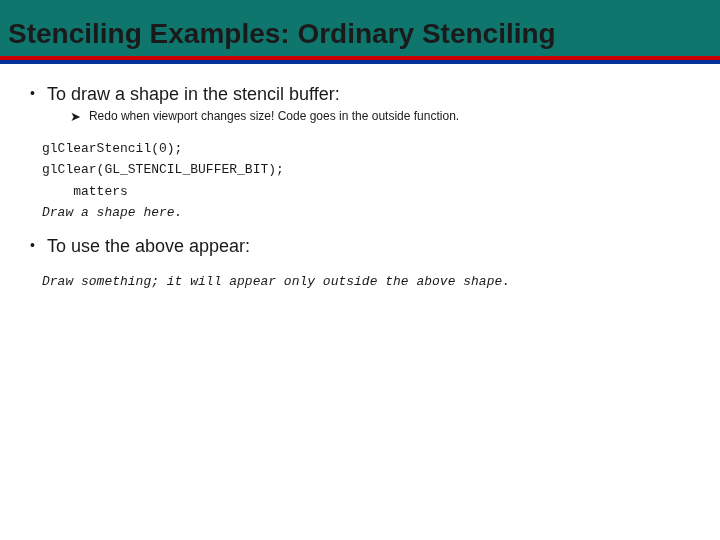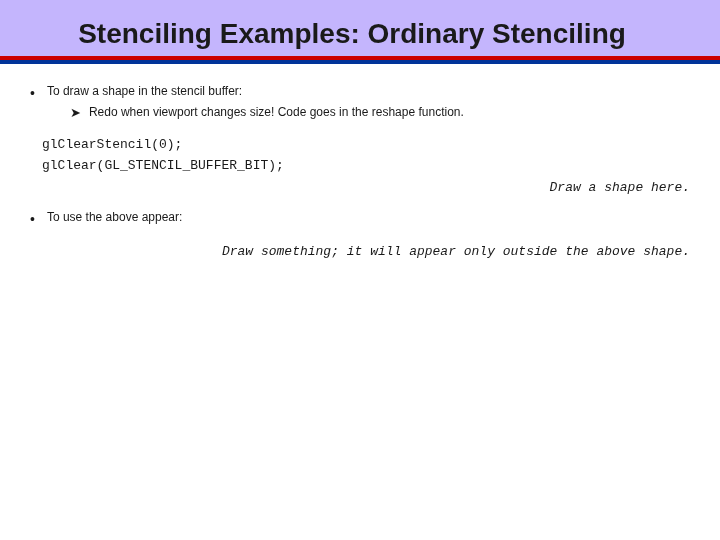--- a/index.html
+++ b/index.html
@@ -17,23 +17,22 @@
     }
 
     .page {
       width: 720px;
       height: 540px;
       background: #ffffff;
       padding: 0;
     }
 
     .title-bar {
-      background: #c4b5fd;
+      background: #0f766e;
       padding: 18px 24px 6px 8px;
-      text-align: center;
     }
 
     .title-text {
       font-size: 28px;
       font-weight: bold;
       color: #1a1a1a;
       font-family: Arial, sans-serif;
     }
 
     .divider-container {
@@ -68,21 +67,21 @@
 
     .bullet-dot {
       font-size: 14px;
       color: #1a1a1a;
       margin-right: 12px;
       margin-top: 1px;
       flex-shrink: 0;
     }
 
     .bullet-text {
-      font-size: 12px;
+      font-size: 18px;
       color: #1a1a1a;
       font-family: Arial, sans-serif;
     }
 
     .sub-bullet {
       display: flex;
       align-items: flex-start;
       margin-left: 40px;
       margin-top: 3px;
     }
@@ -111,21 +110,20 @@
     .code-line {
       display: block;
       white-space: pre;
       margin-left: 12px;
     }
 
     .code-italic {
       font-style: italic;
       font-family: 'Courier New', Courier, monospace;
       font-size: 13px;
-      text-align: right;
     }
 
     .section-gap {
       margin-top: 12px;
     }
   </style>
 </head>
 <body>
 
 <div class="page">
@@ -139,27 +137,28 @@
 
   <div class="content">
 
     <div class="bullet-section">
       <div class="bullet-item">
         <span class="bullet-dot">•</span>
         <span class="bullet-text">To draw a shape in the stencil buffer:</span>
       </div>
       <div class="sub-bullet">
         <span class="sub-arrow">➤</span>
-        <span class="sub-text">Redo when viewport changes size! Code goes in the reshape function.</span>
+        <span class="sub-text">Redo when viewport changes size! Code goes in the outside function.</span>
       </div>
     </div>
 
     <div class="code-block">
       <span class="code-line">glClearStencil(0);</span>
       <span class="code-line">glClear(GL_STENCIL_BUFFER_BIT);</span>
+      <span class="code-line">    matters</span>
       <span class="code-line code-italic">Draw a shape here.</span>
     </div>
 
     <div class="bullet-section section-gap">
       <div class="bullet-item">
         <span class="bullet-dot">•</span>
         <span class="bullet-text">To use the above appear:</span>
       </div>
     </div>
 

